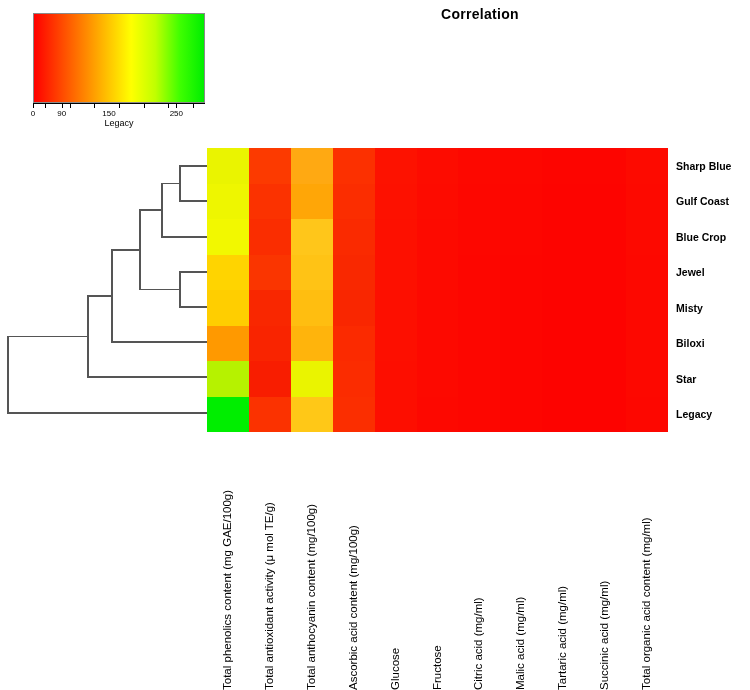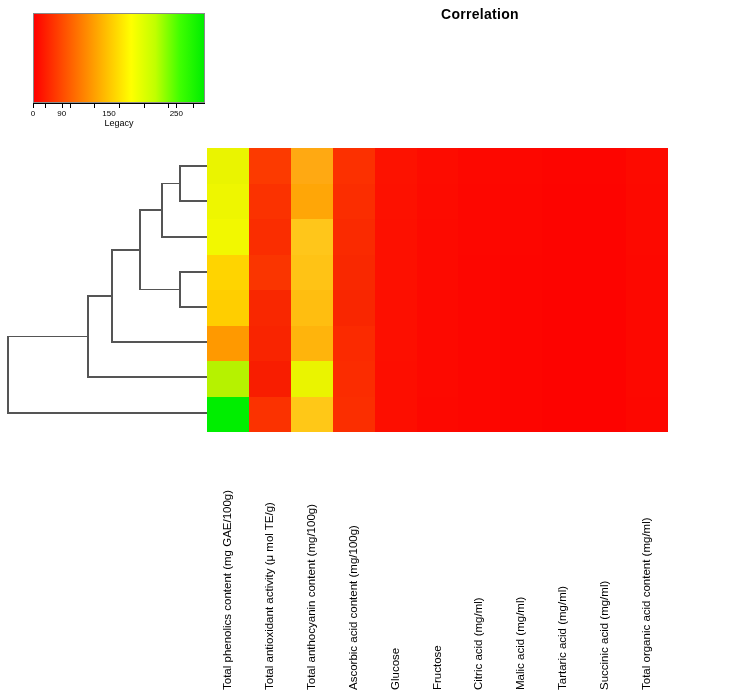--- a/index.html
+++ b/index.html
@@ -213,20 +213,30 @@
       <div class="hm-cell" title="Legacy / Ascorbic acid content (mg/100g) = 30" style="background: rgb(251, 46, 0);"></div>
       <div class="hm-cell" title="Legacy / Glucose = 6" style="background: rgb(253, 14, 0);"></div>
       <div class="hm-cell" title="Legacy / Fructose = 5" style="background: rgb(253, 8, 0);"></div>
       <div class="hm-cell" title="Legacy / Citric acid (mg/ml) = 3" style="background: rgb(253, 6, 0);"></div>
       <div class="hm-cell" title="Legacy / Malic acid (mg/ml) = 2" style="background: rgb(253, 5, 0);"></div>
       <div class="hm-cell" title="Legacy / Tartaric acid (mg/ml) = 1" style="background: rgb(253, 3, 0);"></div>
       <div class="hm-cell" title="Legacy / Succinic acid (mg/ml) = 2" style="background: rgb(253, 3, 0);"></div>
       <div class="hm-cell" title="Legacy / Total organic acid content (mg/ml) = 8" style="background: rgb(253, 7, 0);"></div>
     </div>
 
+  <div id="rowlabels">
+      <div class="rowlabel" style="top: 17.75px;">Sharp Blue</div>
+      <div class="rowlabel" style="top: 53.25px;">Gulf Coast</div>
+      <div class="rowlabel" style="top: 88.75px;">Blue Crop</div>
+      <div class="rowlabel" style="top: 124.25px;">Jewel</div>
+      <div class="rowlabel" style="top: 159.75px;">Misty</div>
+      <div class="rowlabel" style="top: 195.25px;">Biloxi</div>
+      <div class="rowlabel" style="top: 230.75px;">Star</div>
+      <div class="rowlabel" style="top: 266.25px;">Legacy</div>
+    </div>
 
   <div id="collabels">
       <div class="collabel" style="left: 25.9545px;">Total phenolics content (mg GAE/100g)</div>
       <div class="collabel" style="left: 67.8636px;">Total antioxidant activity (μ mol TE/g)</div>
       <div class="collabel" style="left: 109.773px;">Total anthocyanin content (mg/100g)</div>
       <div class="collabel" style="left: 151.682px;">Ascorbic acid content (mg/100g)</div>
       <div class="collabel" style="left: 193.591px;">Glucose</div>
       <div class="collabel" style="left: 235.5px;">Fructose</div>
       <div class="collabel" style="left: 277.409px;">Citric acid (mg/ml)</div>
       <div class="collabel" style="left: 319.318px;">Malic acid (mg/ml)</div>

